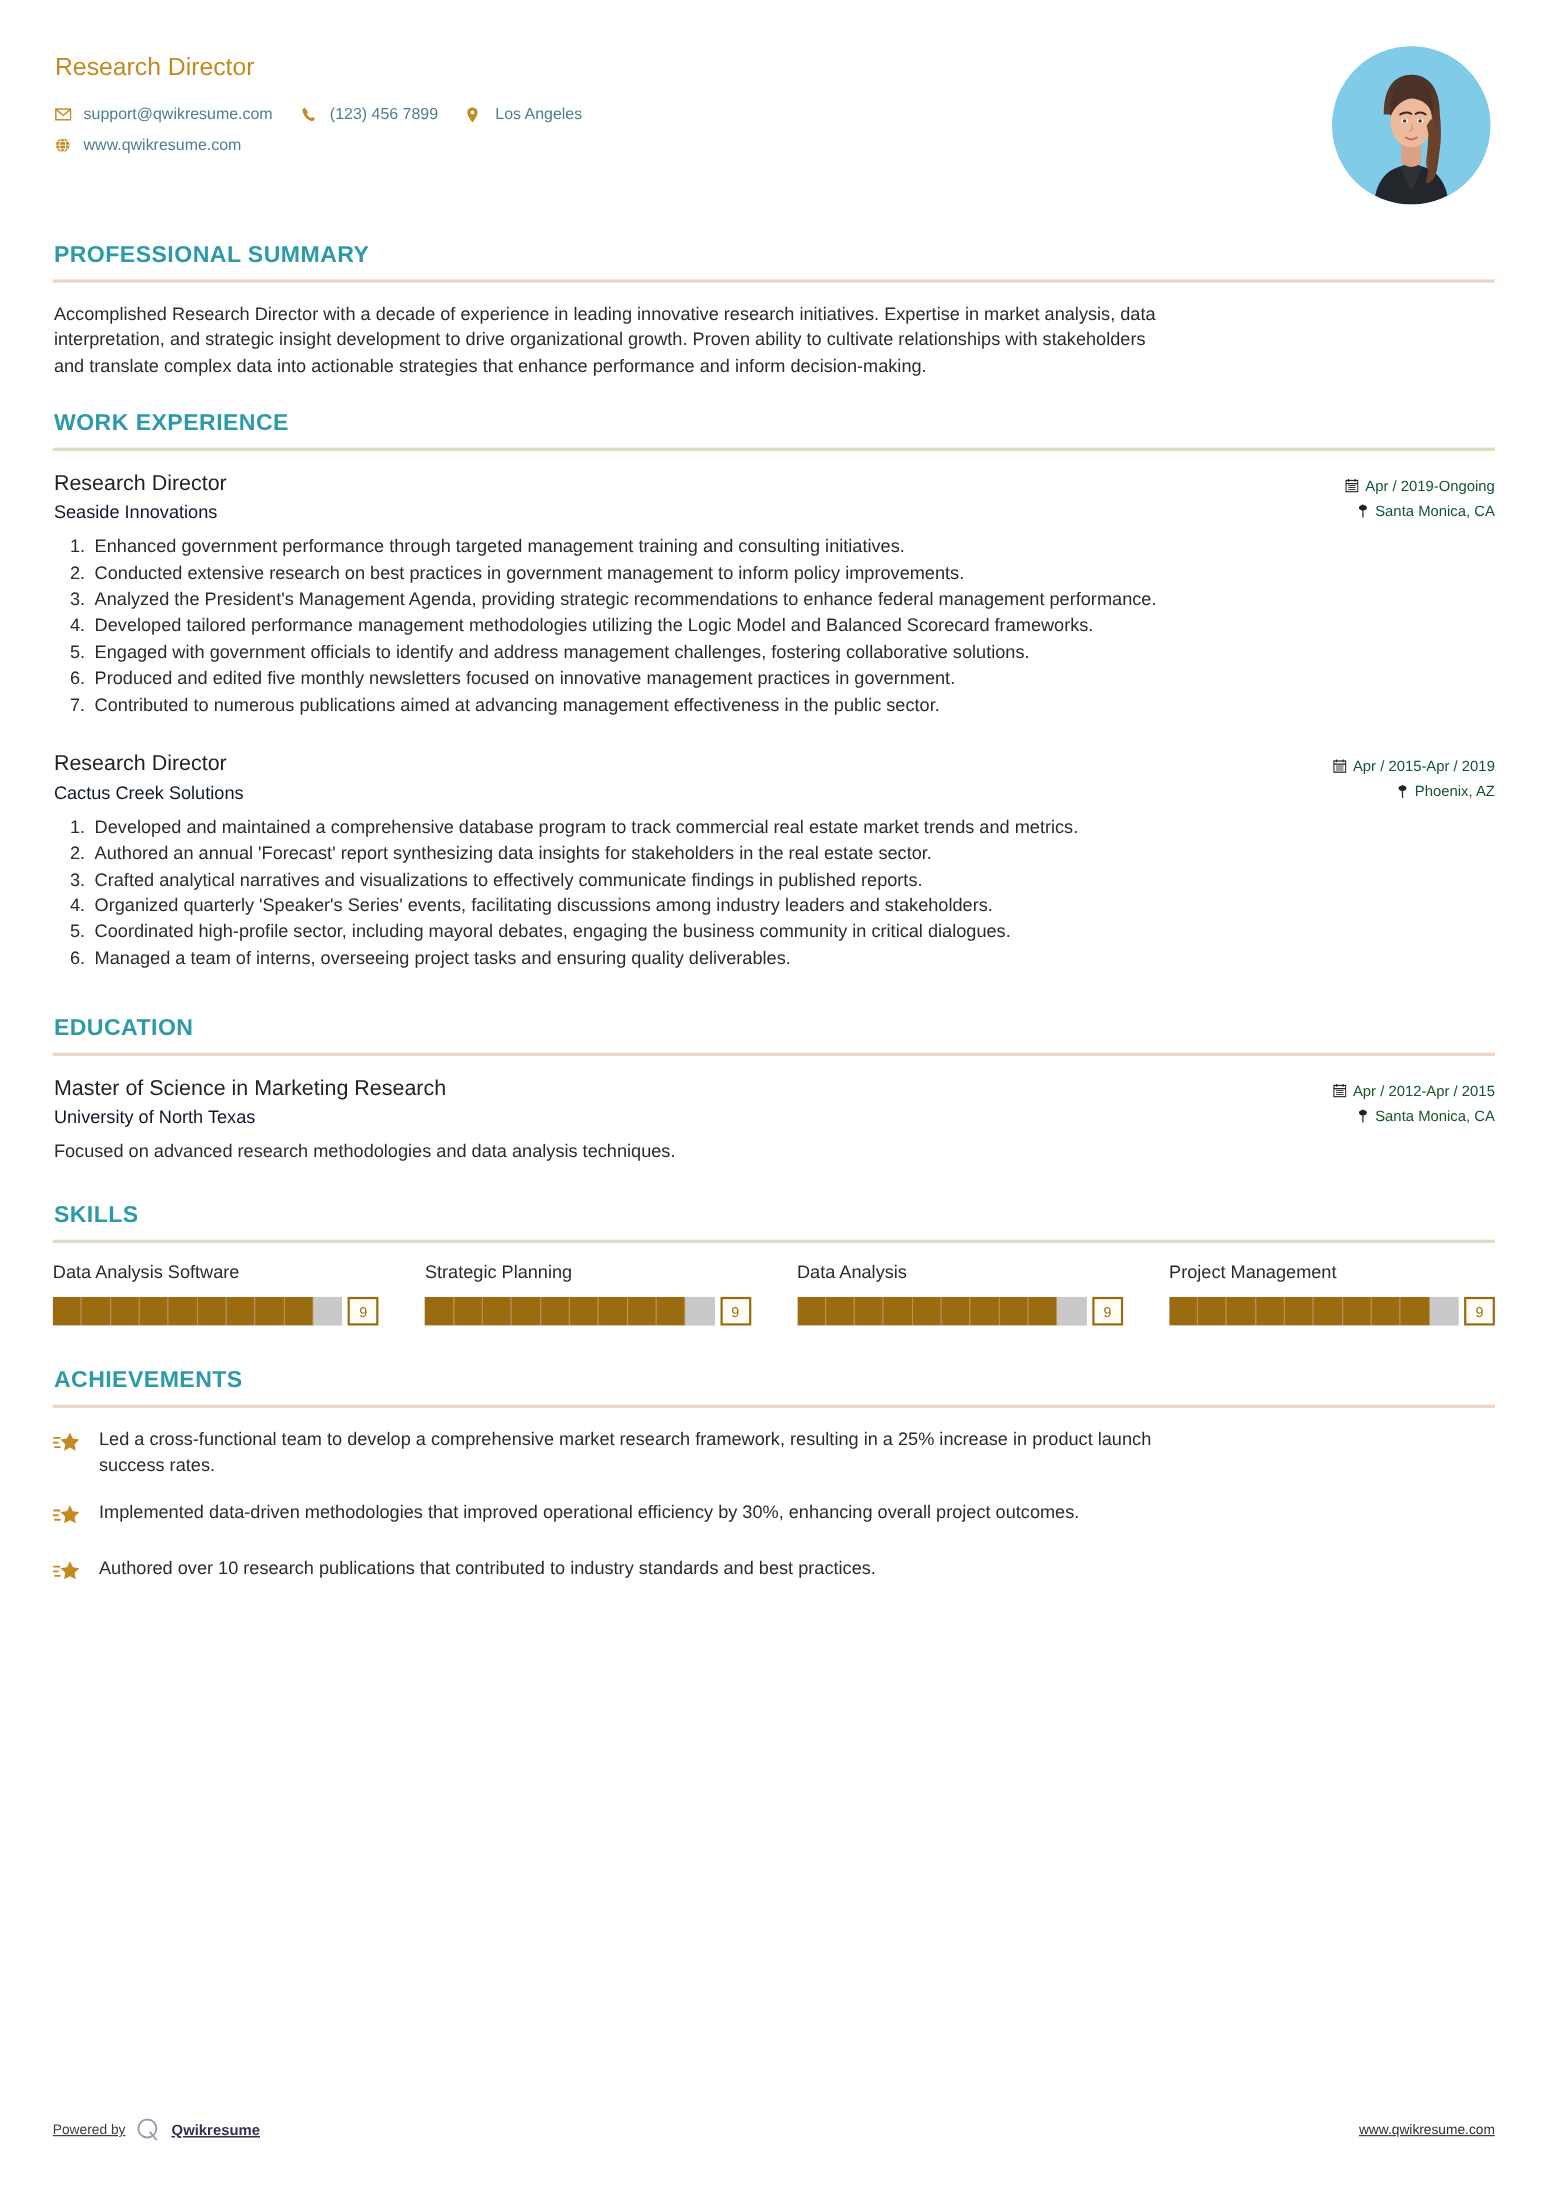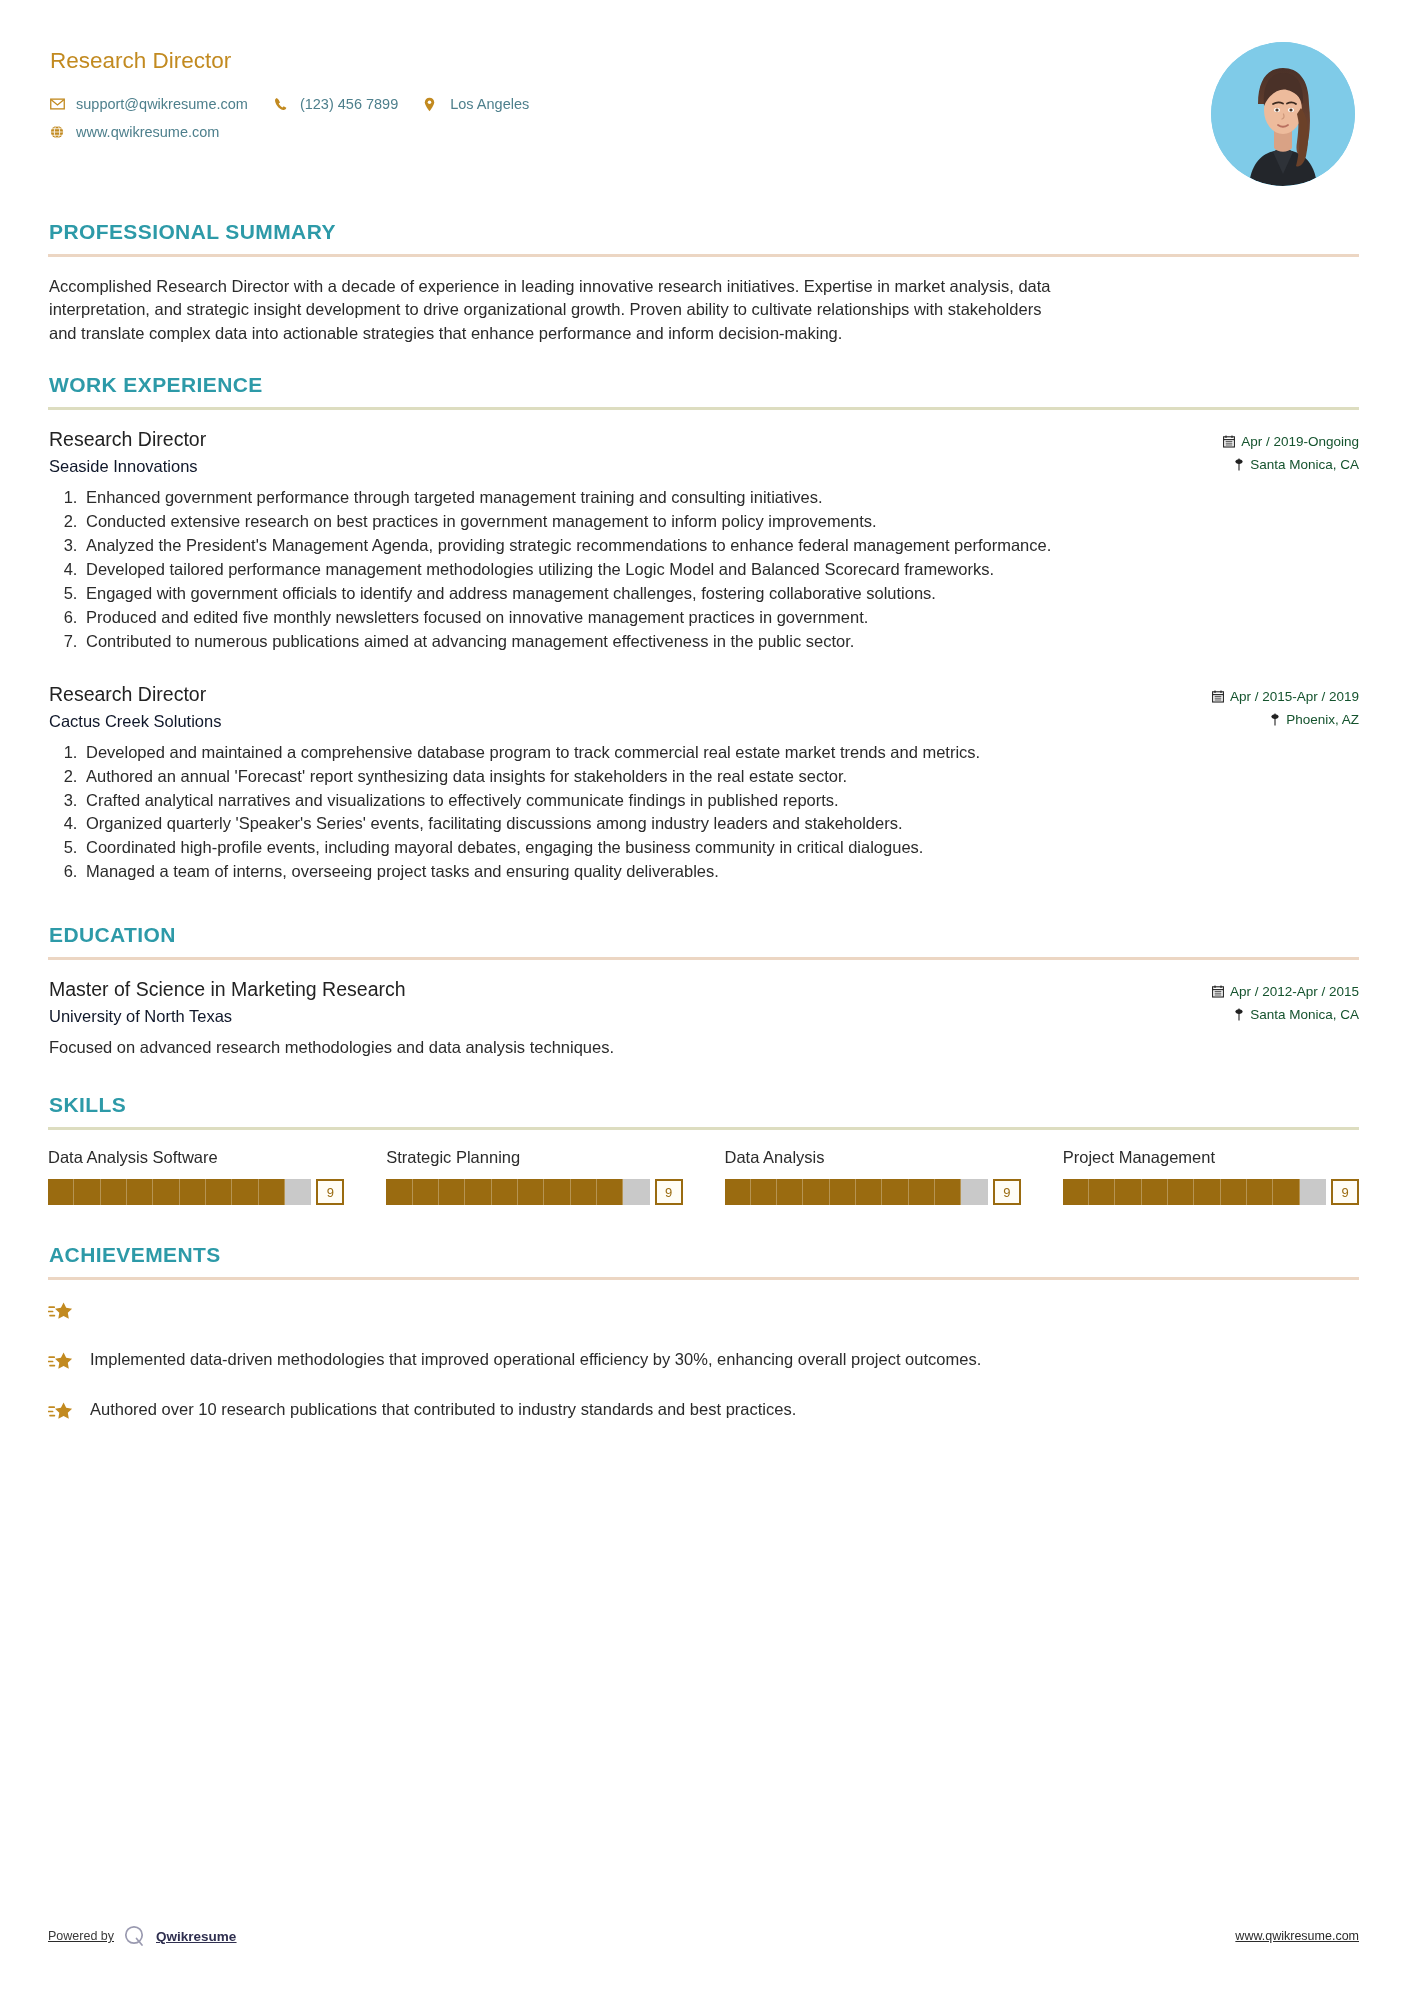--- a/index.html
+++ b/index.html
@@ -439,21 +439,21 @@
             </span>
             <span>Phoenix, AZ</span>
           </div>
         </div>
       </div>
       <ol class="bullets">
         <li>Developed and maintained a comprehensive database program to track commercial real estate market trends and metrics.</li>
         <li>Authored an annual 'Forecast' report synthesizing data insights for stakeholders in the real estate sector.</li>
         <li>Crafted analytical narratives and visualizations to effectively communicate findings in published reports.</li>
         <li>Organized quarterly 'Speaker's Series' events, facilitating discussions among industry leaders and stakeholders.</li>
-        <li>Coordinated high-profile events, including mayoral debates, engaging the business community in critical dialogues.</li>
+        <li>Coordinated high-profile sector, including mayoral debates, engaging the business community in critical dialogues.</li>
         <li>Managed a team of interns, overseeing project tasks and ensuring quality deliverables.</li>
       </ol>
     </div>
   </div>
 
   <div class="section" style="margin-top:40px;">
     <div class="sec-head">EDUCATION</div>
     <div class="sec-rule"></div>
 
     <div class="entry">
@@ -580,20 +580,21 @@
 
     <div class="ach-list">
 
       <div class="ach-item">
         <span class="ach-icon">
           <svg width="26" height="24" viewBox="0 0 26 24">
               <path d="M15.6 2.4 l2.6 5.4 5.9 0.85 -4.3 4.2 1.0 5.9 -5.2-2.8 -5.3 2.8 1.0-5.9 -4.3-4.2 5.9-0.85 z" fill="#c28a20"></path>
               <path d="M1.2 7.2 H6.2 M0.6 11.5 H4.6 M2.0 15.6 H6.4" stroke="#c28a20" stroke-width="1.7" stroke-linecap="round" fill="none"></path>
             </svg>
         </span>
+        <span class="ach-text">Led a cross-functional team to develop a comprehensive market research framework, resulting in a 25% increase in product launch success rates.</span>
       </div>
 
       <div class="ach-item">
         <span class="ach-icon">
           <svg width="26" height="24" viewBox="0 0 26 24">
               <path d="M15.6 2.4 l2.6 5.4 5.9 0.85 -4.3 4.2 1.0 5.9 -5.2-2.8 -5.3 2.8 1.0-5.9 -4.3-4.2 5.9-0.85 z" fill="#c28a20"></path>
               <path d="M1.2 7.2 H6.2 M0.6 11.5 H4.6 M2.0 15.6 H6.4" stroke="#c28a20" stroke-width="1.7" stroke-linecap="round" fill="none"></path>
             </svg>
         </span>
         <span class="ach-text">Implemented data-driven methodologies that improved operational efficiency by 30%, enhancing overall project outcomes.</span>

